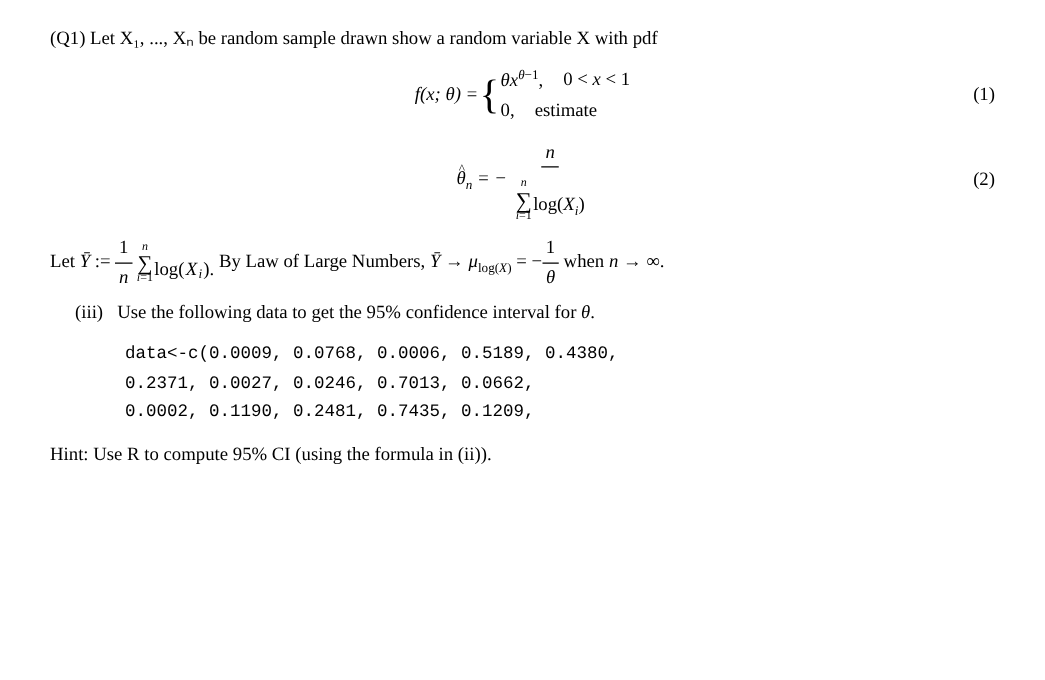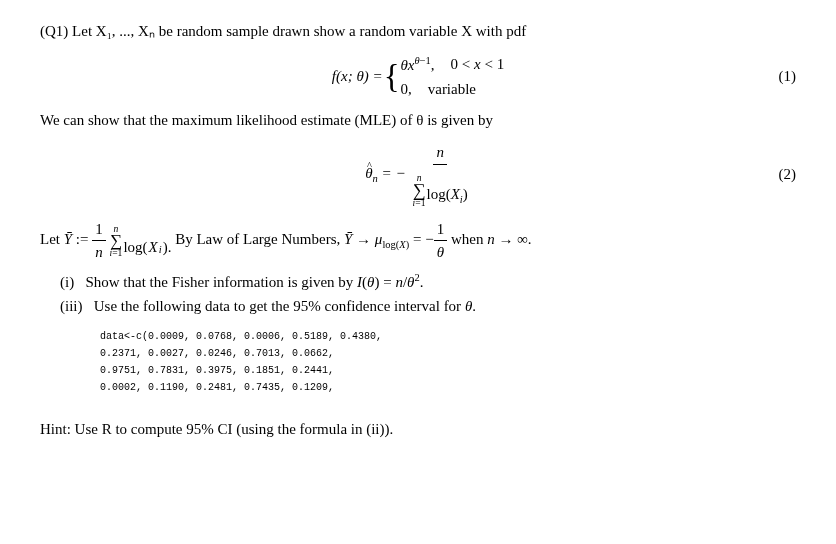--- a/index.html
+++ b/index.html
@@ -65,25 +65,25 @@
     .fraction .den {
       padding: 0 3px;
       text-align: center;
     }
     .body-text { margin: 6px 0; font-style: normal; }
     .items-list { margin: 4px 0 4px 20px; }
     .items-list li { margin: 2px 0; list-style: none; padding-left: 0; }
     .data-block {
       margin: 10px 0 10px 60px;
       font-family: 'Courier New', Courier, monospace;
-      font-size: 10px;
+      font-size: 14px;
       line-height: 1.7;
     }
     .hint-text {
-      margin-top: 22px;
+      margin-top: 10px;
       font-style: normal;
     }
     sup { font-size: 0.7em; vertical-align: super; }
     sub { font-size: 0.7em; vertical-align: sub; }
   </style>
 </head>
 <body>
 
 <div class="page">
 
@@ -104,30 +104,27 @@
         <div class="piecewise-row">
           <span>
             <i>θx</i><sup><i>θ</i>−1</sup>,
           </span>
           <span>
             0 &lt; <i>x</i> &lt; 1
           </span>
         </div>
         <div class="piecewise-row">
           <span>0,</span>
-          <span>variable</span>
+          <span>estimate</span>
         </div>
       </div>
     </div>
     <span class="equation-number">(1)</span>
   </div>
 
-  <div class="mle-text body-text">
-    <span>We can show that the maximum likelihood estimate (MLE) of θ is given by</span>
-  </div>
 
   <div class="equation-block" style="margin: 10px 0;">
     <div style="display:inline-flex; align-items:center; gap:4px;">
 
       <span style="font-style:italic;">
         <span style="position:relative; display:inline-block;">
           <span style="position:absolute; left:50%; transform:translateX(-50%); top:-4px; font-size:0.7em;">^</span>
           <i>θ</i>
         </span><sub><i>n</i></sub> = −
       </span>
@@ -166,31 +163,27 @@
     By Law of Large Numbers,
     <i>Ȳ</i> → <i>μ</i><sub>log(<i>X</i>)</sub> = −<span class="fraction" style="display:inline-flex;">
         <span class="num">1</span>
         <span class="den"><i>θ</i></span>
       </span>
     when <i>n</i> → ∞.
   </div>
 
   <ul class="items-list">
     <li>
-      (i) &nbsp; Show that the Fisher information is given by <i>I</i>(<i>θ</i>) = <i>n</i>/<i>θ</i><sup>2</sup>.
-    </li>
-    <li>
       (iii) &nbsp; Use the following data to get the 95% confidence interval for <i>θ</i>.
     </li>
   </ul>
 
   <div class="data-block">
     <div>data&lt;-c(0.0009,  0.0768,  0.0006,   0.5189,  0.4380,</div>
     <div>        0.2371,  0.0027,  0.0246,   0.7013,  0.0662,</div>
-    <div>        0.9751,  0.7831,  0.3975,   0.1851,  0.2441,</div>
     <div>        0.0002,  0.1190,  0.2481,   0.7435,  0.1209,</div>
   </div>
 
   <div class="hint-text body-text">
     <span>Hint: Use R to compute 95% CI (using the formula in (ii)).</span>
   </div>
 
 </div>
 
 </body></html>

